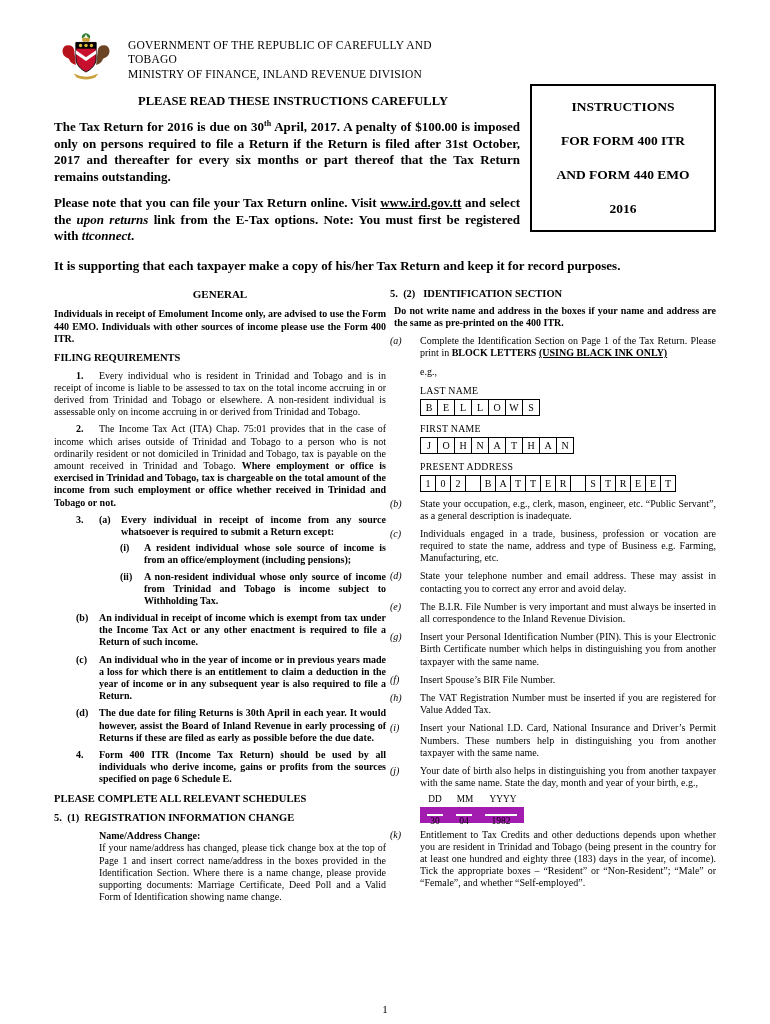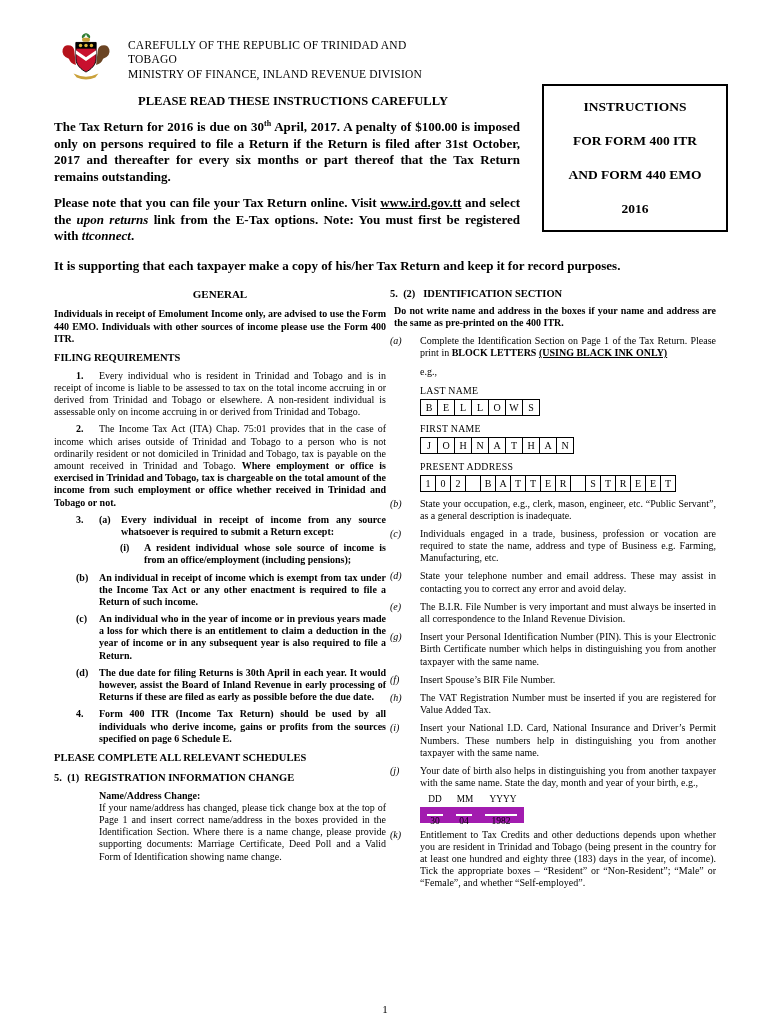--- a/index.html
+++ b/index.html
@@ -8,21 +8,21 @@
   .page { width:770px; height:1024px; position:relative; background:#fff;
           padding:30px 54px 16px 54px; overflow:hidden; }
 
   
   .header-row { display:flex; align-items:flex-start; }
   .coat { width:56px; flex:0 0 56px; margin-left:4px; }
   .gov-block { margin-left:14px; padding-top:8px; width:330px; }
   .gov-line { font-size:11.5px; letter-spacing:.2px; line-height:1.25; }
   .notice { font-weight:bold; font-size:12.5px; text-align:center; margin-top:13px; }
 
-  .instr-box { position:absolute; top:84px; right:42px; width:186px; height:148px;
+  .instr-box { position:absolute; top:84px; right:54px; width:186px; height:148px;
                border:2px solid #000; display:flex; flex-direction:column;
                justify-content:space-between; padding:13px 6px; text-align:center;
                font-weight:bold; font-size:13.5px; }
 
   
   .intro { width:466px; margin-top:9px; }
   .intro p { font-weight:bold; font-size:13px; line-height:1.27; text-align:justify; margin-top:10px; }
   .p3 { font-weight:bold; font-size:13px; margin-top:13px; }
   .link { text-decoration:underline; }
   .it { font-style:italic; }
@@ -90,21 +90,21 @@
         <path d="M23 13 h26 v21 c0 11 -13 17 -13 17 s-13 -6 -13 -17 z" fill="#c8102e" stroke="#000" stroke-width="1.2"></path>
         <rect x="23" y="13" width="26" height="8" fill="#000"></rect>
         <circle cx="29" cy="17" r="2.2" fill="#e0b83c"></circle>
         <circle cx="36" cy="17" r="2.2" fill="#e0b83c"></circle>
         <circle cx="43" cy="17" r="2.2" fill="#e0b83c"></circle>
         <path d="M23 23 L36 32 L49 23 L49 28 L36 37 L23 28 Z" fill="#fff"></path>
         <path d="M20 53 q16 8 32 0 l-4 5 q-12 5 -24 0 z" fill="#caa13a"></path>
       </svg>
     </div>
     <div class="gov-block">
-      <div class="gov-line">CAREFULLY OF THE REPUBLIC OF TRINIDAD AND TOBAGO</div>
+      <div class="gov-line">GOVERNMENT OF THE REPUBLIC OF CAREFULLY AND TOBAGO</div>
       <div class="gov-line">MINISTRY OF FINANCE, INLAND REVENUE DIVISION</div>
       <div class="notice">PLEASE READ THESE INSTRUCTIONS CAREFULLY</div>
     </div>
   </div>
 
   <div class="instr-box">
     <div>INSTRUCTIONS</div>
     <div>FOR FORM 400 ITR</div>
     <div>AND FORM 440 EMO</div>
     <div>2016</div>
@@ -124,20 +124,21 @@
       <div class="h-left">FILING REQUIREMENTS</div>
 
       <p class="pi just"><span class="mk">1.</span><span>Every individual who is resident in Trinidad and Tobago and is in receipt of income is liable to be assessed to tax on the total income accruing in or derived from Trinidad and Tobago or elsewhere. A non-resident individual is assessable only on income accruing in or derived from Trinidad and Tobago.</span></p>
 
       <p class="pi just"><span class="mk">2.</span><span>The Income Tax Act (ITA) Chap. 75:01 provides that in the case of income which arises outside of Trinidad and Tobago to a person who is not ordinarily resident or not domiciled in Trinidad and Tobago, tax is payable on the amount received in Trinidad and Tobago.  </span><span class="b">Where employment or office is exercised in Trinidad and Tobago, tax is chargeable on the total amount of the income from such employment or office whether received in Trinidad and Tobago or not.</span></p>
 
       <p class="h3a just b"><span class="mk">3.</span><span class="mk2">(a)</span><span>Every individual in receipt of income from any source whatsoever is  required to submit a Return except:</span></p>
 
       <p class="hi just b"><span class="mk">(i)</span><span>A resident individual whose sole source of income is from an office/employment (including pensions);</span></p>
 
+      <p class="hi just b"><span class="mk">(ii)</span><span>A non-resident individual whose only source of income from Trinidad and Tobago is income subject to Withholding Tax.</span></p>
 
       <p class="hb just b"><span class="mk">(b)</span><span>An individual in receipt of income which is exempt from tax under the Income Tax Act or any other enactment is required to file a Return of such income.</span></p>
 
       <p class="hb just b"><span class="mk">(c)</span><span>An individual who in the year of income or in previous years made a loss for which there is an entitlement to claim a deduction in the year of income or in any subsequent year is also required to file a Return.</span></p>
 
       <p class="hb just b"><span class="mk">(d)</span><span>The due date for filing Returns is 30th April in each year.  It would however, assist the Board of Inland Revenue in early processing of Returns if these are filed as early as possible before the due date.</span></p>
 
       <p class="hb just b"><span class="mk">4.</span><span>Form 400 ITR (Income Tax Return) should be used by all individuals who derive income, gains or profits from the sources specified on page 6 Schedule E.</span></p>
 
       <div class="h-left">PLEASE COMPLETE ALL RELEVANT SCHEDULES</div>

